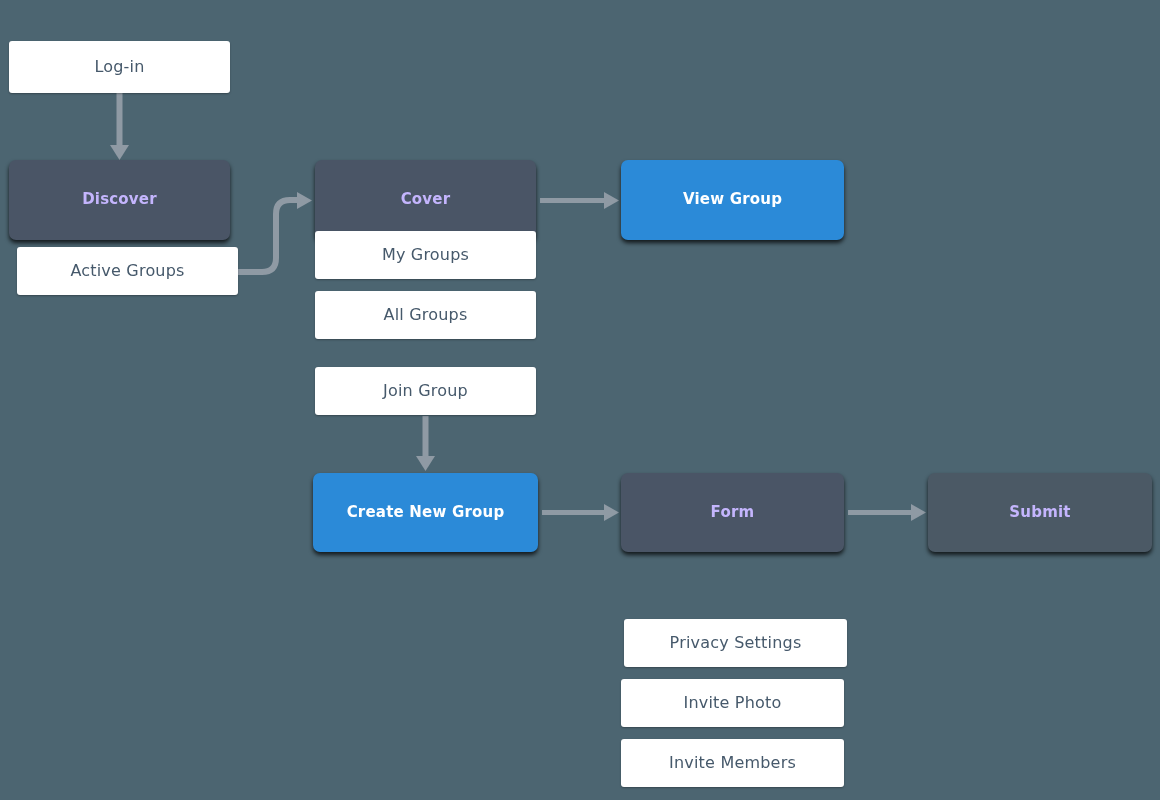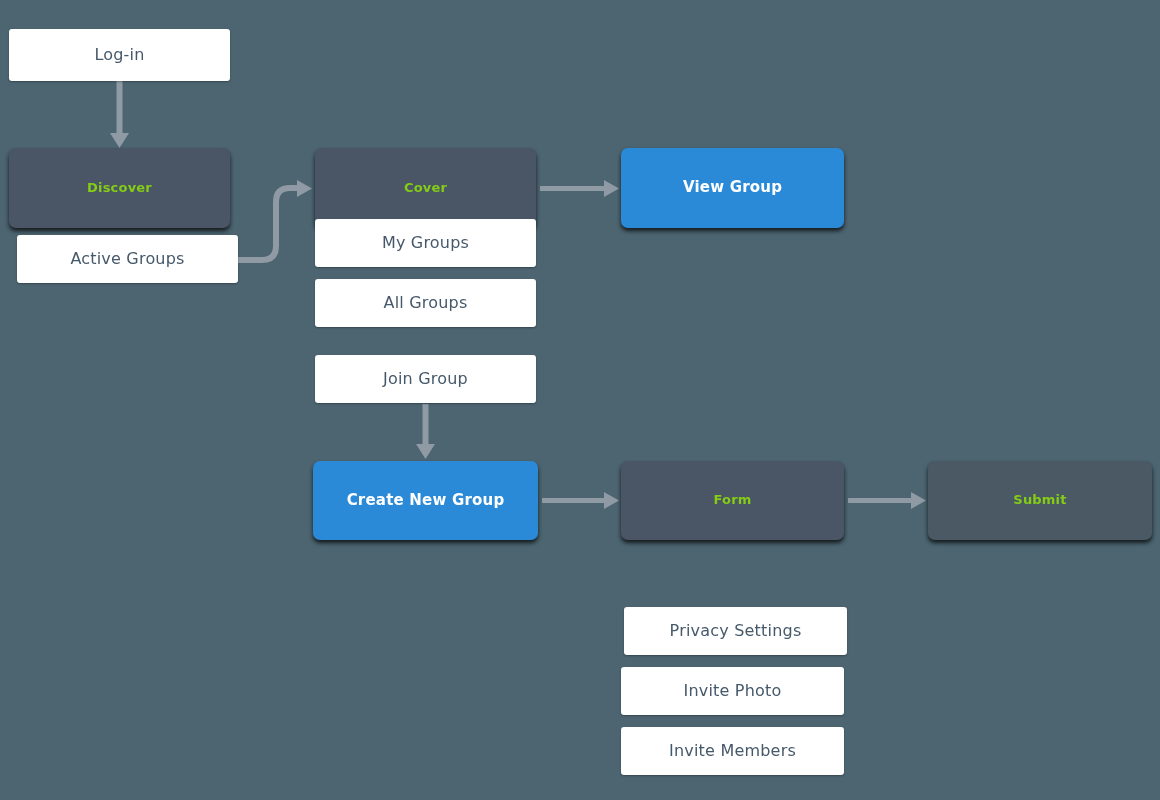--- a/index.html
+++ b/index.html
@@ -12,20 +12,21 @@
     height: 800px;
     background: #4c6571;
     font-family: "DejaVu Sans", "Liberation Sans", sans-serif;
     overflow: hidden;
     position: relative;
   }
   #canvas {
     position: relative;
     width: 1160px;
     height: 600px;
+    margin-top: 12px;
   }
   #edges {
     position: absolute;
     left: 0;
     top: 0;
     width: 1160px;
     height: 800px;
     pointer-events: none;
   }
   .node {
@@ -43,22 +44,22 @@
     background: #ffffff;
     color: #46596b;
     font-size: 16px;
     font-weight: 400;
     border-radius: 3px;
     box-shadow: 0 1px 2px rgba(0,0,0,0.30);
   }
   
   .node.dark {
     background: #4a5566;
-    color: #84cc16;
-    font-size: 13px;
+    color: #c4b5fd;
+    font-size: 15px;
     font-weight: 700;
     border-radius: 7px;
     box-shadow: 0 3px 4px rgba(0,0,0,0.75);
   }
   
   .node.dark.slate {
     background: #4b5965;
   }
   
   .node.blue {

